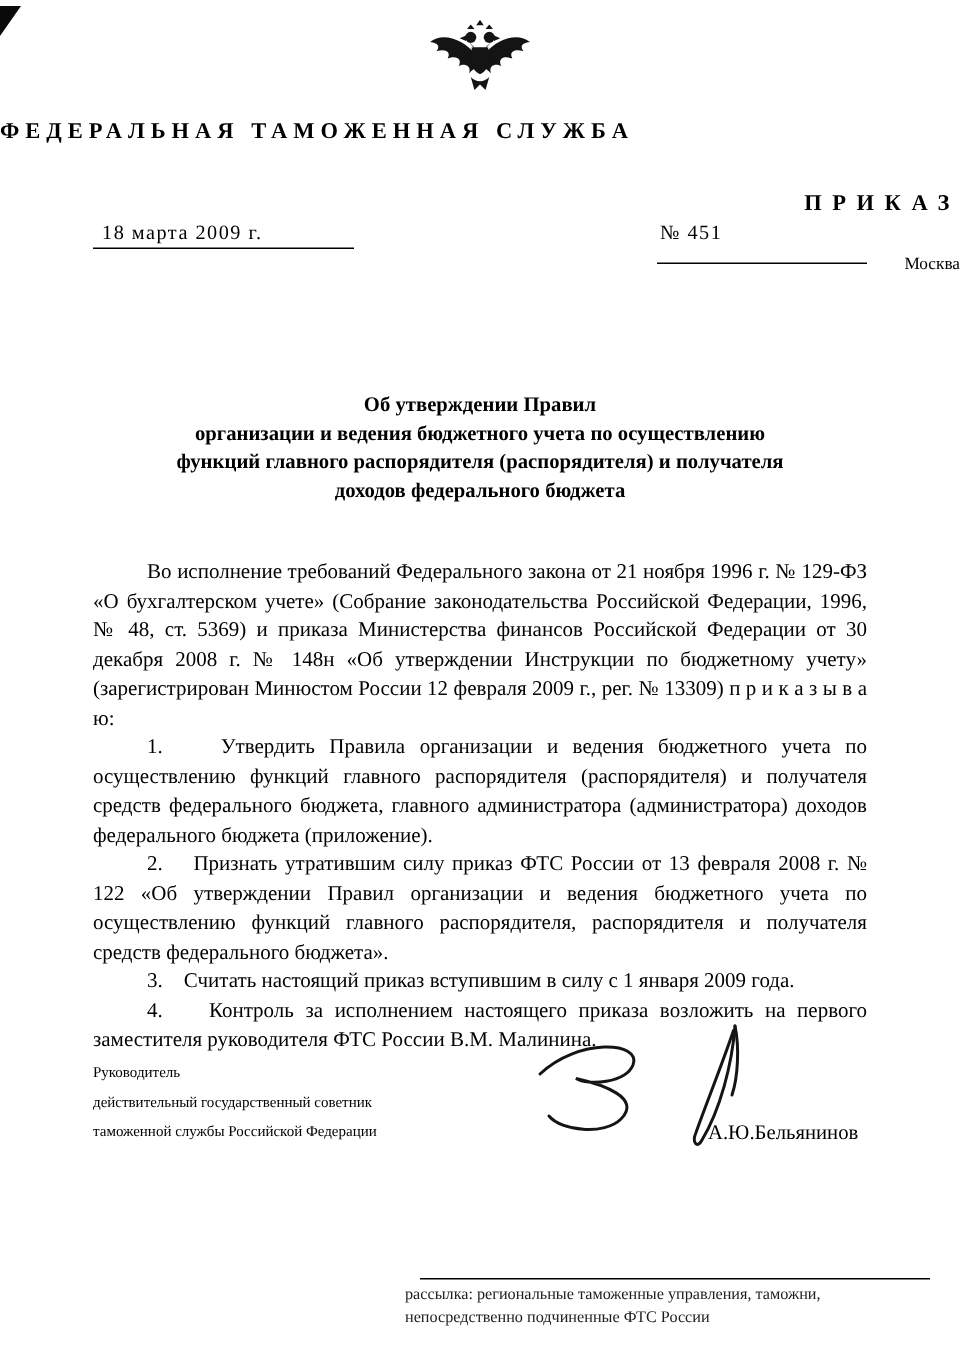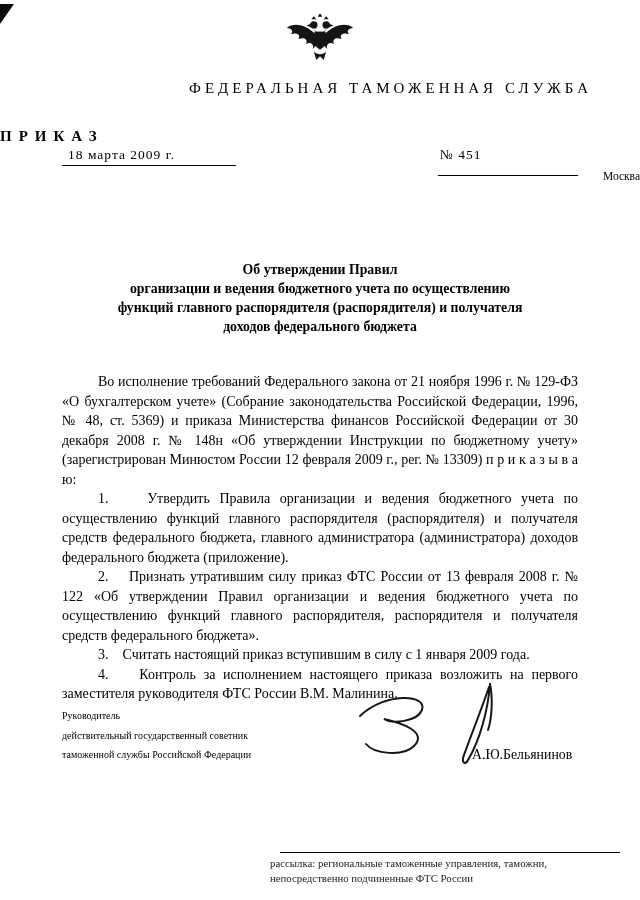--- a/index.html
+++ b/index.html
@@ -19,27 +19,27 @@
     border-top:20px solid #0a0a0a;
     border-right:14px solid transparent;
     border-bottom:18px solid transparent;
   }
   .emblem {
     position:absolute; top:12px; left:50%;
     transform:translateX(-50%);
   }
   .agency {
     position:absolute; top:80px; left:0; width:592px;
-    text-align:right;
-    font-weight:normal; font-size:15px; letter-spacing:4px;
+    text-align:left;
+    font-weight:bold; font-size:15px; letter-spacing:4px;
     white-space:nowrap;
   }
   .doctype {
     position:absolute; top:128px; left:0; width:640px;
-    text-align:left;
+    text-align:right;
     font-weight:bold; font-size:15px; letter-spacing:7px;
   }
   .date-field {
     position:absolute; top:147px; left:62px; width:168px;
     font-size:13.5px; padding-left:6px; padding-bottom:2px;
     border-bottom:1.5px solid #000;
     letter-spacing:1px;
   }
   .number-field {
     position:absolute; top:147px; left:438px; width:138px;

